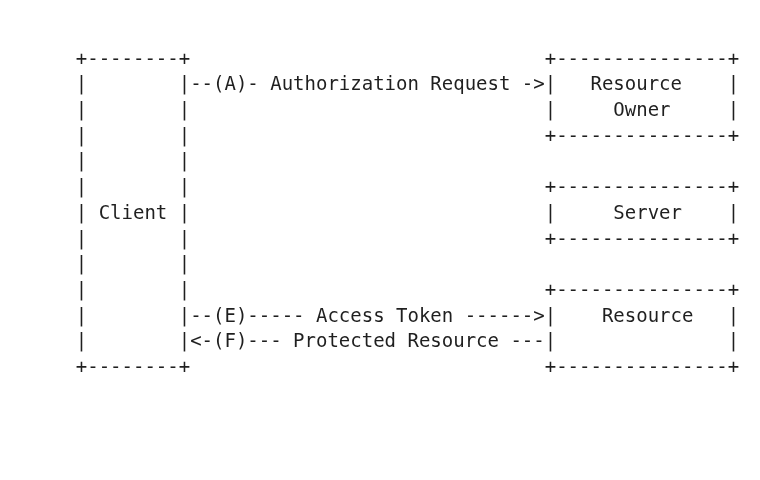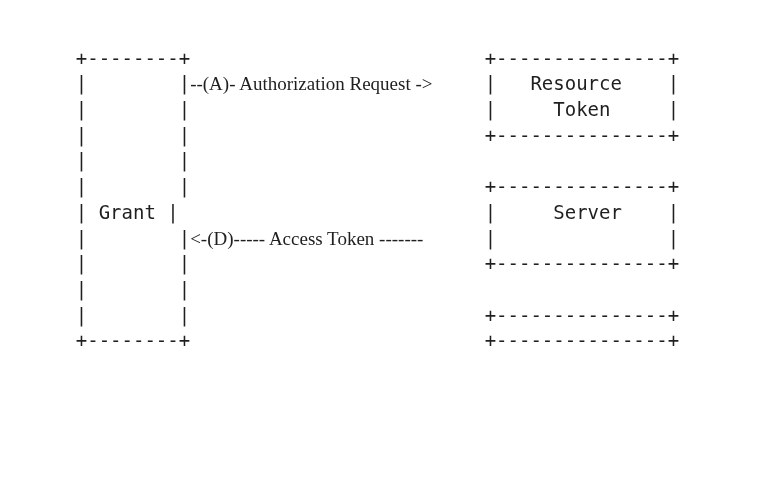--- a/index.html
+++ b/index.html
@@ -12,74 +12,77 @@
   .diagram {
     padding: 20px 0 0 30px;
     font-family: "DejaVu Sans Mono", "Liberation Mono", monospace;
     font-size: 19px;
     line-height: 25.7px;
     color: #1f1f1f;
   }
   .row { white-space: pre; height: 25.7px; }
   .cell { display: inline-block; vertical-align: top; white-space: pre; overflow: hidden; }
   .c-col { width: 10ch; }
-  .m-col { width: 31ch; font-family: Liberation Serif, serif; }
+  .m-col { width: 31ch; }
   .r-col { width: 17ch; }
 </style>
 </head>
 <body>
 
 <div class="diagram">
 
   <div class="row">
     <span class="cell c-col">+--------+</span><span class="cell m-col"></span><span class="cell r-col">+---------------+</span>
   </div>
 
   <div class="row">
     <span class="cell c-col">|        |</span><span class="cell m-col">--(A)- Authorization Request -&gt;</span><span class="cell r-col">|   Resource    |</span>
   </div>
 
   <div class="row">
-    <span class="cell c-col">|        |</span><span class="cell m-col"></span><span class="cell r-col">|     Token     |</span>
+    <span class="cell c-col">|        |</span><span class="cell m-col"></span><span class="cell r-col">|     Owner     |</span>
   </div>
 
 
   <div class="row">
     <span class="cell c-col">|        |</span><span class="cell m-col"></span><span class="cell r-col">+---------------+</span>
   </div>
 
   <div class="row">
     <span class="cell c-col">|        |</span><span class="cell m-col"></span><span class="cell r-col"></span>
   </div>
 
   <div class="row">
     <span class="cell c-col">|        |</span><span class="cell m-col"></span><span class="cell r-col">+---------------+</span>
   </div>
 
 
   <div class="row">
-    <span class="cell c-col">| Grant |</span><span class="cell m-col"></span><span class="cell r-col">|     Server    |</span>
+    <span class="cell c-col">| Client |</span><span class="cell m-col"></span><span class="cell r-col">|     Server    |</span>
   </div>
 
-  <div class="row">
-    <span class="cell c-col">|        |</span><span class="cell m-col">&lt;-(D)----- Access Token -------</span><span class="cell r-col">|               |</span>
-  </div>
 
   <div class="row">
     <span class="cell c-col">|        |</span><span class="cell m-col"></span><span class="cell r-col">+---------------+</span>
   </div>
 
   <div class="row">
     <span class="cell c-col">|        |</span><span class="cell m-col"></span><span class="cell r-col"></span>
   </div>
 
   <div class="row">
     <span class="cell c-col">|        |</span><span class="cell m-col"></span><span class="cell r-col">+---------------+</span>
   </div>
 
+  <div class="row">
+    <span class="cell c-col">|        |</span><span class="cell m-col">--(E)----- Access Token ------&gt;</span><span class="cell r-col">|    Resource   |</span>
+  </div>
 
 
+  <div class="row">
+    <span class="cell c-col">|        |</span><span class="cell m-col">&lt;-(F)--- Protected Resource ---</span><span class="cell r-col">|               |</span>
+  </div>
 
   <div class="row">
     <span class="cell c-col">+--------+</span><span class="cell m-col"></span><span class="cell r-col">+---------------+</span>
   </div>
 
 </div>
 
 </body></html>

